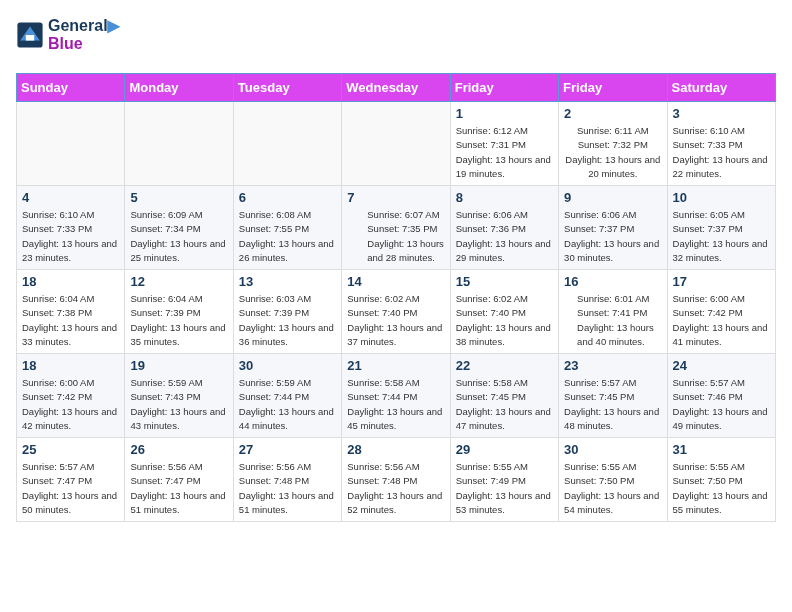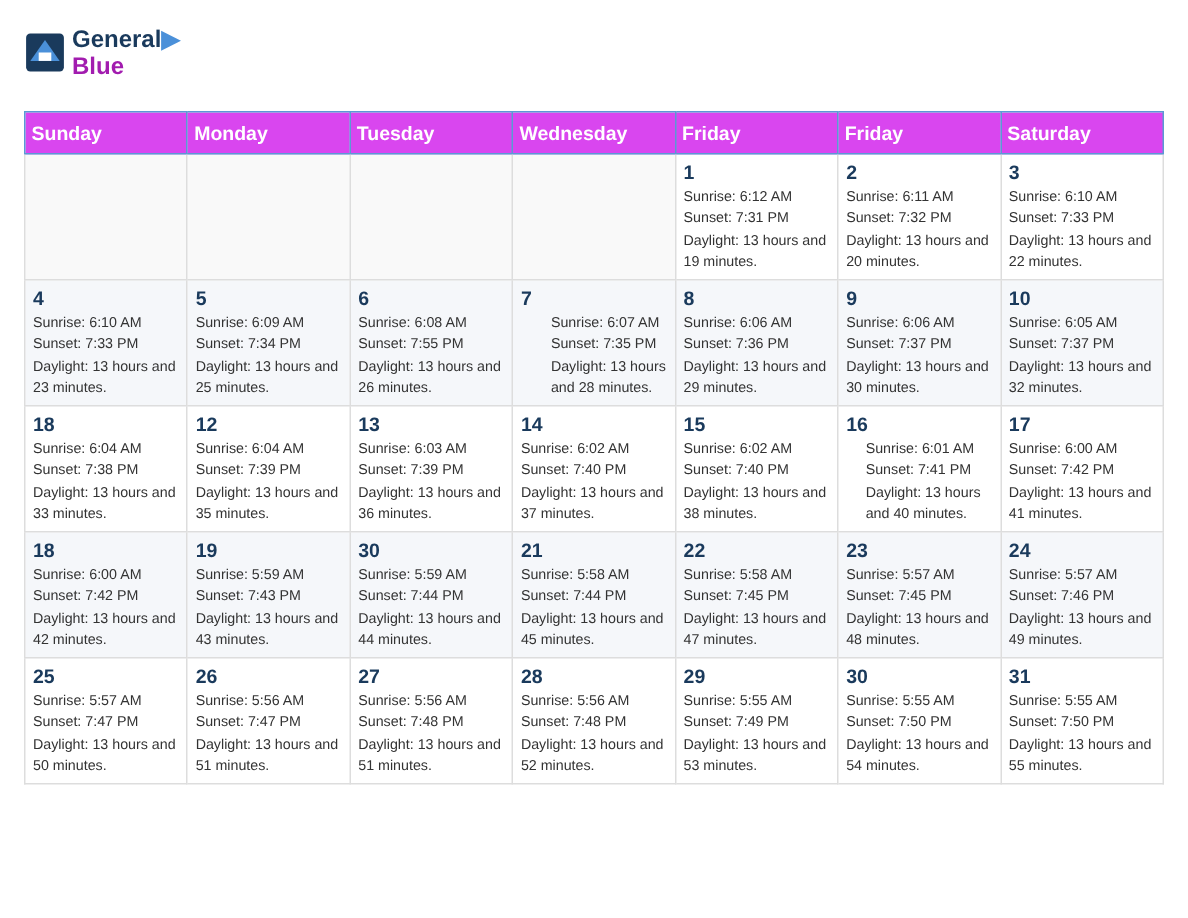--- a/index.html
+++ b/index.html
@@ -120,21 +120,21 @@
         <td class="empty-cell"></td>
         <td class="empty-cell"></td>
         <td>
           <span class="day-number">1</span>
           <div class="day-info" style="white-space: pre-line;">Sunrise: 6:12 AM
 Sunset: 7:31 PM
 Daylight: 13 hours and 19 minutes.</div>
         </td>
         <td>
           <span class="day-number">2</span>
-          <div class="day-info" style="white-space: pre-line;">Sunrise: 6:11 AM
+          <div class="day-info" style="white-space: pre-line; text-align: center;">Sunrise: 6:11 AM
 Sunset: 7:32 PM
 Daylight: 13 hours and 20 minutes.</div>
         </td>
         <td>
           <span class="day-number">3</span>
           <div class="day-info" style="white-space: pre-line;">Sunrise: 6:10 AM
 Sunset: 7:33 PM
 Daylight: 13 hours and 22 minutes.</div>
         </td>
       </tr>

